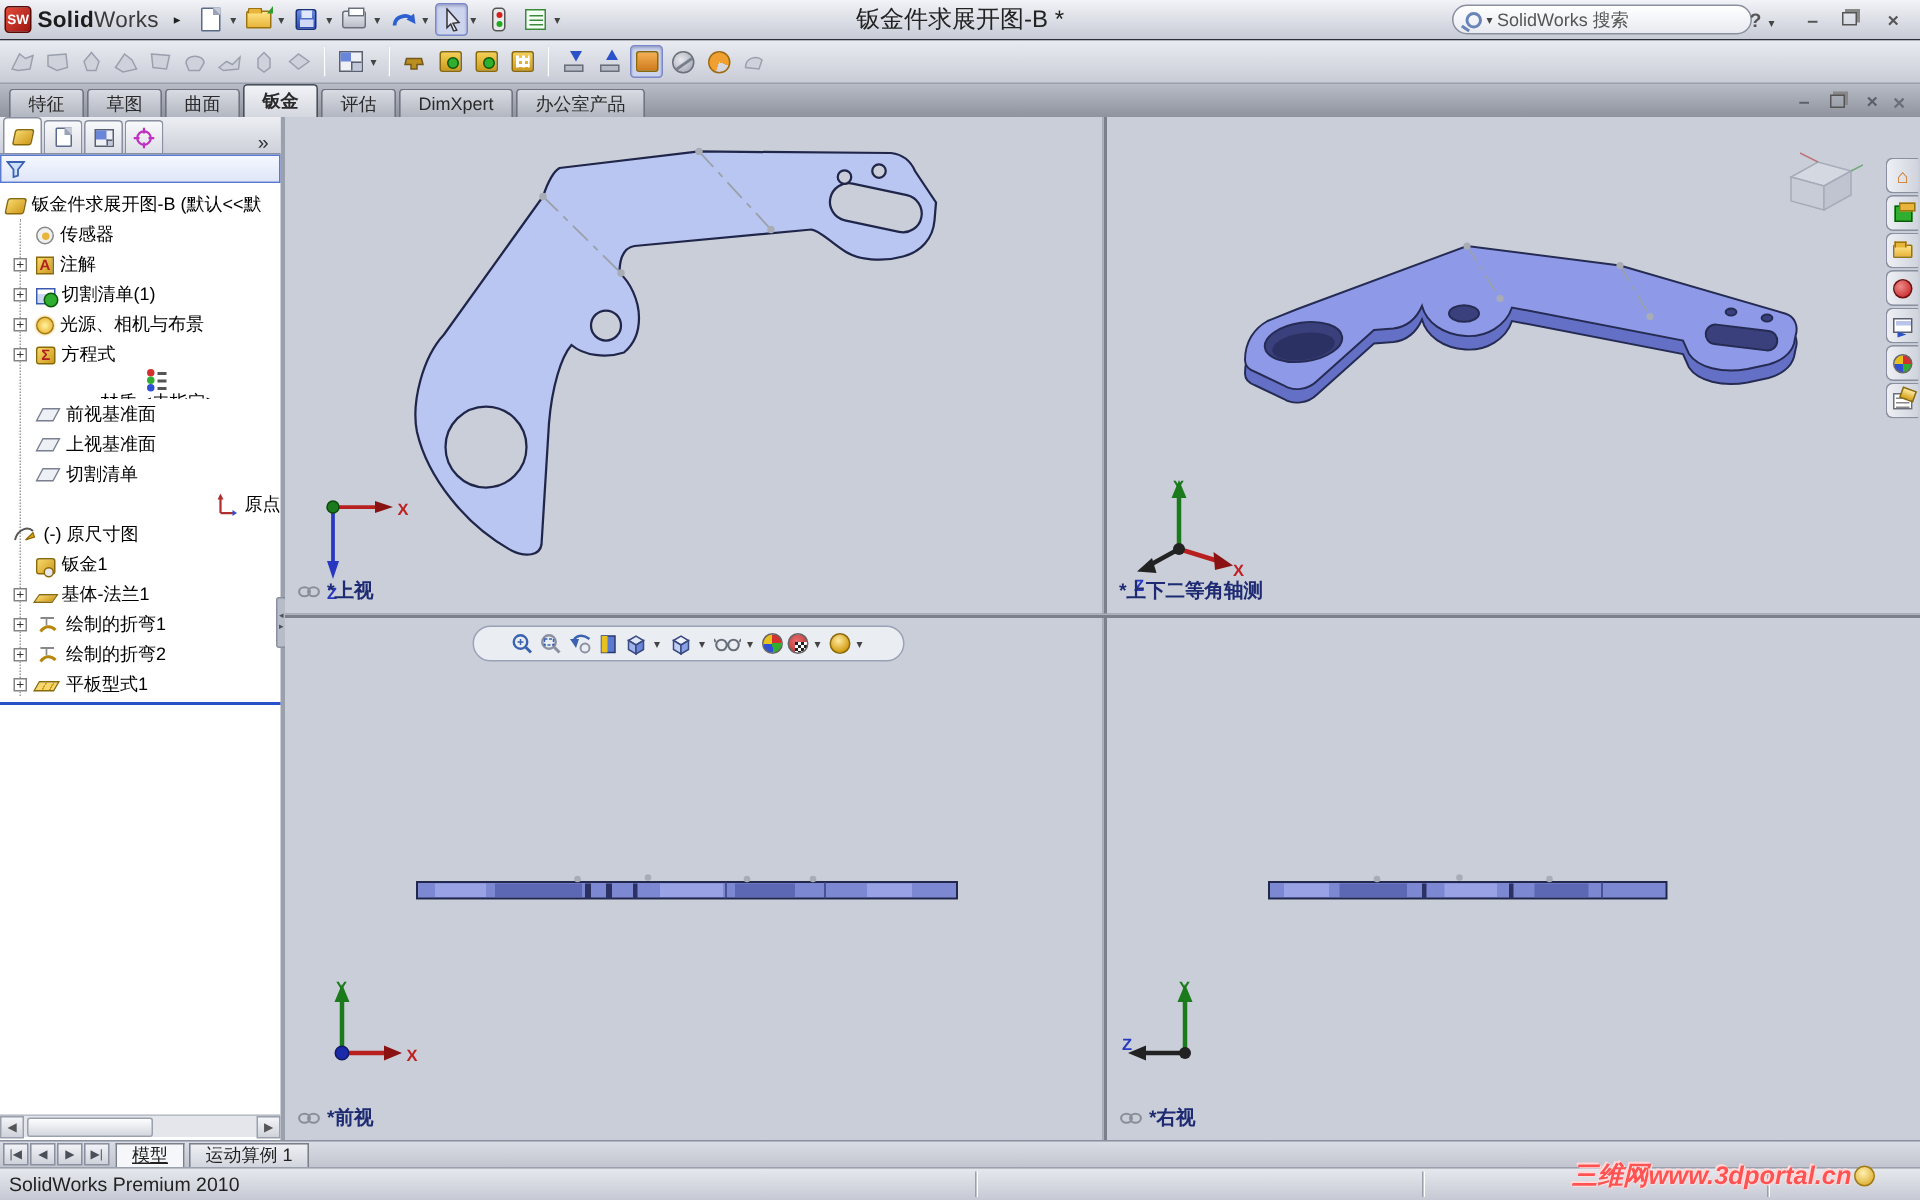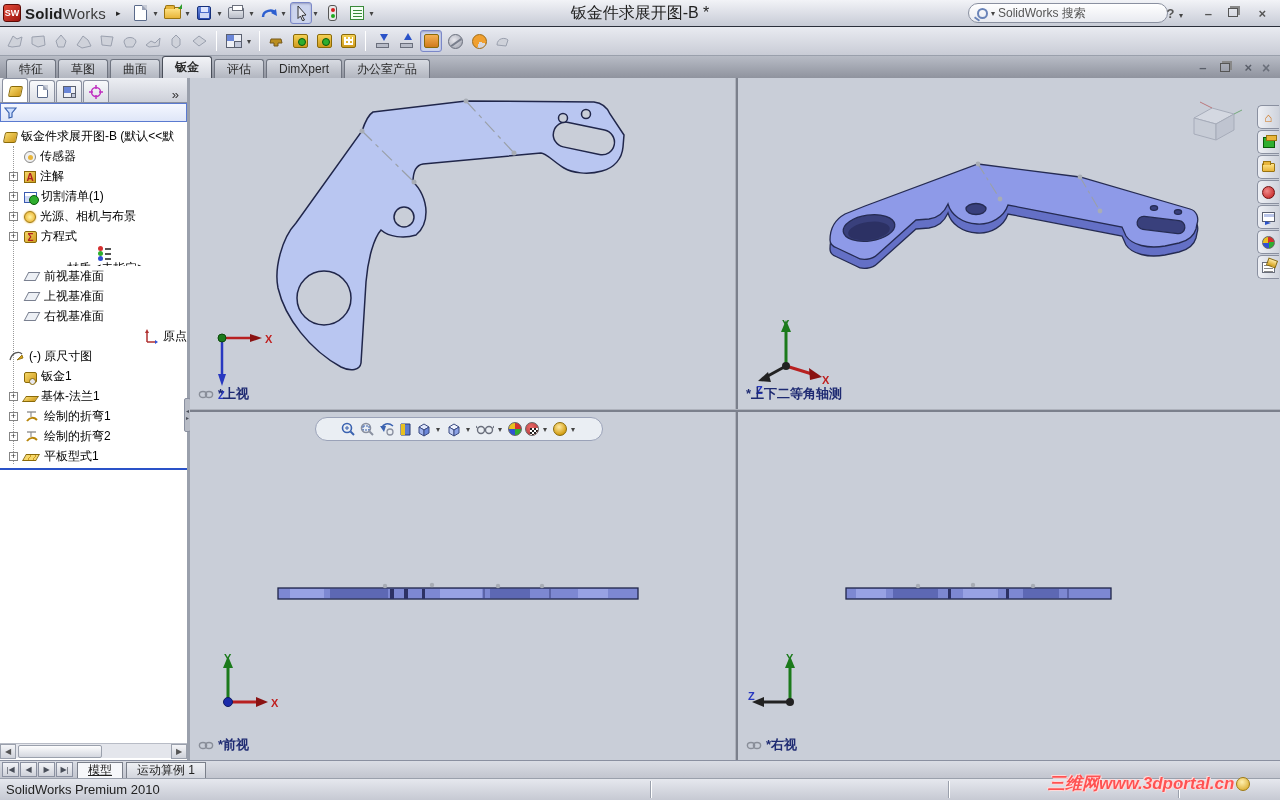--- a/index.html
+++ b/index.html
@@ -360,21 +360,21 @@
     <div class="trow" style="padding-left:24px;">
       <span class="t-ic">
           <span class="ic-plane" style="position:absolute;"></span>
         </span>
       <span class="t-lb">上视基准面</span>
     </div>
     <div class="trow" style="padding-left:24px;">
       <span class="t-ic">
           <span class="ic-plane" style="position:absolute;"></span>
         </span>
-      <span class="t-lb">右视基准面</span>
+      <span class="t-lb">切割清单</span>
     </div>
     <div class="trow" style="padding-left:40px;justify-content:flex-end;">
       <span class="t-ic ic-origin">
         <svg width="15" height="15">
             <path d="M4,13 V3 M4,13 H13" stroke="#b03030" stroke-width="1.5" fill="none"></path>
             <polygon points="2,4 4,0 6,4" fill="#b03030"></polygon>
             <polygon points="12,11 15,13 12,15" fill="#3050d4"></polygon>
           </svg>
       </span>
       <span class="t-lb">原点</span>

